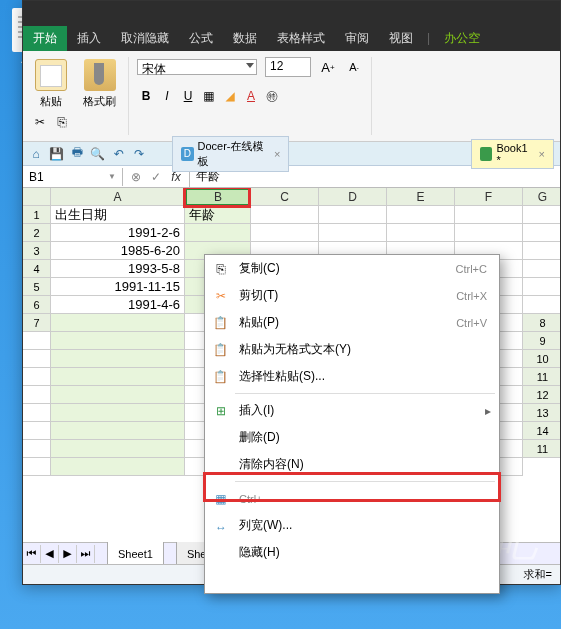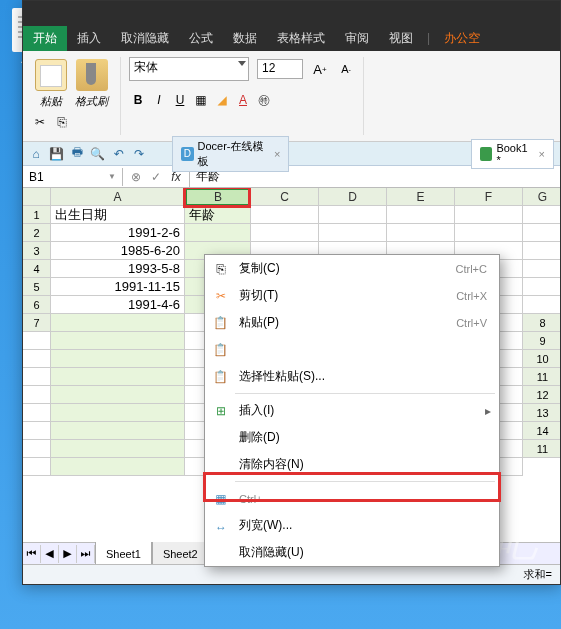--- a/index.html
+++ b/index.html
@@ -17,21 +17,21 @@
   .menu-sep { color:#666; margin:0 4px; }
 
   .ribbon { background: #f5f5f5; border-bottom: 1px solid #ccc; padding: 6px 8px; display:flex; gap:8px; min-height: 72px; }
   .rgroup { display:flex; flex-direction:column; align-items:flex-start; gap:2px; border-right:1px solid #ddd; padding-right:8px; }
   .rbtn { display:flex; align-items:center; gap:3px; font-size:11px; padding:2px 4px; cursor:pointer; }
   .rbtn-big { flex-direction:column; font-size:11px; }
   .icon-paste { width:32px; height:32px; background:#f9e9b8; border:1px solid #c9a75a; border-radius:3px; position:relative; }
   .icon-paste::after{content:"";position:absolute;inset:5px 4px 3px;background:#fff;border:1px solid #ccc;}
   .icon-brush { width:32px; height:32px; background:linear-gradient(#f0d080,#d8b060); border-radius:3px; position:relative;}
   .icon-brush::after{content:"";position:absolute;left:10px;top:4px;width:10px;height:22px;background:#888;border-radius:0 0 5px 5px;}
-  .font-sel { font-size:12px; border:1px solid #aaa; background:#fff; padding:1px 4px; min-width:120px; height:24px; display:inline-block; position:relative;}
+  .font-sel { font-size:12px; border:1px solid #aaa; background:#fff; padding:1px 4px; min-width:120px; height:16px; display:inline-block; position:relative;}
   .font-sel .dd{position:absolute;right:2px;top:3px;border-left:4px solid transparent;border-right:4px solid transparent;border-top:5px solid #555;}
   .size-sel { font-size:12px; border:1px solid #aaa; background:#fff; padding:1px 4px; width:46px; height:20px; display:inline-block; text-align:left; position:relative;}
   .tool-icons { display:flex; gap:3px; margin-top:4px;}
   .ti { width:18px; height:18px; border:1px solid transparent; display:flex; align-items:center; justify-content:center; font-size:12px; cursor:pointer;}
 
   .qat { background:#e0eef5; border-bottom:1px solid #bcd; height:24px; display:flex; align-items:center; padding:0 6px; gap:6px; font-size:12px;}
   .qat .qi{ width:16px; height:16px; display:inline-flex; align-items:center; justify-content:center; cursor:pointer; color:#2a6b9e;}
   .tabfile { display:flex; align-items:center; gap:4px; padding:2px 8px; font-size:11px; border:1px solid #bcd; background:#f4f9fc; margin-left:176px; position:relative;}
   .tabfile .x{ color:#888; margin-left:5px; cursor:pointer;}
 
@@ -48,21 +48,21 @@
   .corner { background:#e8f0e0; }
   .rownum { background:#e8f0e0; justify-content:center; font-size:11px;}
   .hdr.sel { background:#c8e8b8; border:2px solid #2a8f3a;}
   .cell { justify-content:flex-end; font-family: Arial, sans-serif; font-size:13px;}
   .cell.lft { justify-content:flex-start; }
   .colsel { background:#e8f5dc; }
   .red-box { position:absolute; border:3px solid #e03030; pointer-events:none; }
 
   .sheettabs { height:22px; border-top:1px solid #bbb; display:flex; align-items:center; font-size:11px; background:#eef;}
   .navbtn { width:18px; height:18px; display:flex; align-items:center; justify-content:center; border-right:1px solid #ccc; cursor:pointer;}
-  .shtab { padding:10px 10px; border:1px solid #aaa; border-bottom:none; background:#fff; margin-left:0; cursor:pointer;}
+  .shtab { padding:10px 10px; border:1px solid #aaa; border-bottom:none; background:#fff; margin-left:12px; cursor:pointer;}
   .status { height:20px; border-top:1px solid #bbb; font-size:11px; padding:2px 8px; text-align:right; background:#f0f4f8;}
 
   .ctxmenu { position:absolute; left:204px; top:254px; width:296px; background:#fff; border:1px solid #999; box-shadow:4px 4px 12px rgba(0,0,0,.35); font-size:12px; z-index:100;}
   .ctxitem { display:flex; align-items:center; height:27px; padding:0 12px 0 4px; cursor:pointer; position:relative;}
   .ctxicon { width:24px; height:20px; display:flex; align-items:center; justify-content:center; margin-right:6px;}
   .ctxlabel { flex:1; }
   .ctxshort { color:#888; font-size:11px;}
   .ctxsep { height:1px; background:#ddd; margin:3px 4px 3px 30px;}
   .ctxarrow::after{ content:"▸"; color:#666; position:absolute; right:8px;}
   .red-box2 { position:absolute; border:3px solid #e03030; pointer-events:none; left:-2px; right:-2px; top:217px; height:30px; z-index:101;}
@@ -84,26 +84,26 @@
   <div class="menubar">
     <span class="menu-item active">开始</span>
     <span class="menu-item">插入</span>
     <span class="menu-item">取消隐藏</span>
     <span class="menu-item">公式</span>
     <span class="menu-item">数据</span>
     <span class="menu-item">表格样式</span>
     <span class="menu-item">审阅</span>
     <span class="menu-item">视图</span>
     <span class="menu-sep">|</span>
-    <span class="menu-item" style="color:#f97316">办公空</span>
+    <span class="menu-item" style="color:#84cc16">办公空</span>
   </div>
 
   <div class="ribbon">
     <div class="rgroup">
-      <div style="display:flex;gap:0;font-style:italic;">
+      <div style="display:flex;gap:8px;">
         <div class="rbtn rbtn-big">
           <div class="icon-paste"></div>
           <span>粘贴</span>
         </div>
         <div class="rbtn rbtn-big">
           <div class="icon-brush"></div>
           <span>格式刷</span>
         </div>
       </div>
       <div style="display:flex;gap:4px;margin-bottom:4px;">
@@ -136,21 +136,21 @@
     <span class="qi">🖶</span>
     <span class="qi">🔍</span>
     <span class="qi">↶</span>
     <span class="qi">↷</span>
     <span style="flex:0 0 10px"></span>
     <span class="tabfile" style="margin-left:4px;background:#e4eef6">
       <span style="width:14px;height:14px;background:#4a9cd4;color:#fff;display:inline-flex;align-items:center;justify-content:center;font-size:10px;border-radius:2px">D</span>
       <span>Docer-在线模板</span>
       <span class="x">×</span>
     </span>
-    <span class="tabfile" style="background:#ffffff">
+    <span class="tabfile" style="background:#fef9c3">
       <span style="width:14px;height:14px;background:#3a9a4a;display:inline-block;border-radius:2px"></span>
       <span>Book1 *</span>
       <span class="x">×</span>
     </span>
   </div>
 
   <div class="formula-bar">
     <div class="name-box">
       <span>B1</span>
       <span style="font-size:8px;color:#888">▼</span>
@@ -329,20 +329,21 @@
       <span class="ctxlabel">剪切(T)</span>
       <span class="ctxshort">Ctrl+X</span>
     </div>
   <div class="ctxitem">
       <span class="ctxicon" style="color:#d0a040">📋</span>
       <span class="ctxlabel">粘贴(P)</span>
       <span class="ctxshort">Ctrl+V</span>
     </div>
   <div class="ctxitem">
       <span class="ctxicon" style="color:#d0a040">📋</span>
+      <span class="ctxlabel">粘贴为无格式文本(Y)</span>
     </div>
   <div class="ctxitem">
       <span class="ctxicon" style="color:#d0a040">📋</span>
       <span class="ctxlabel">选择性粘贴(S)...</span>
     </div>
   <div class="ctxsep"></div>
   <div class="ctxitem ctxarrow">
       <span class="ctxicon" style="color:#3a9a4a">⊞</span>
       <span class="ctxlabel">插入(I)</span>
     </div>
@@ -358,19 +359,22 @@
   <div class="ctxitem">
       <span class="ctxicon" style="color:#4a90c0">▦</span>
       <span class="ctxshort">Ctrl+</span>
     </div>
   <div class="ctxitem">
       <span class="ctxicon" style="color:#4a90c0">↔</span>
       <span class="ctxlabel">列宽(W)...</span>
     </div>
   <div class="ctxitem">
       <span class="ctxicon"></span>
-      <span class="ctxlabel">取消隐藏(U)</span>
+      <span class="ctxlabel">隐藏(H)</span>
+    </div>
+  <div class="ctxitem">
+      <span class="ctxicon"></span>
     </div>
   <div class="red-box2"></div>
 </div>
 
 <div class="watermark">下载吧</div>
 <div class="watermark2">www.xiazaiba.com</div>
 
 </body></html>

